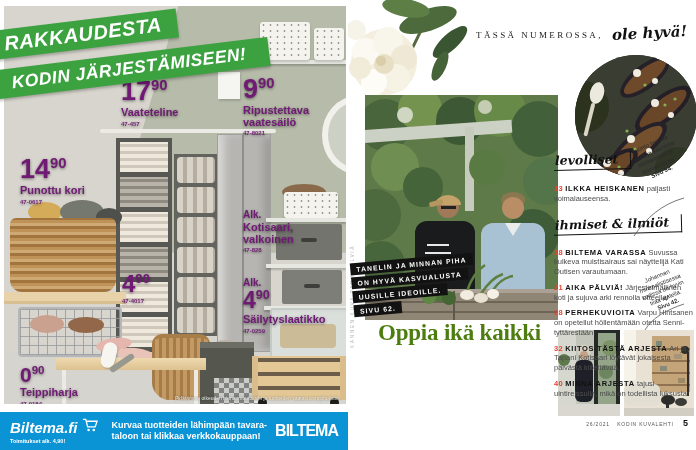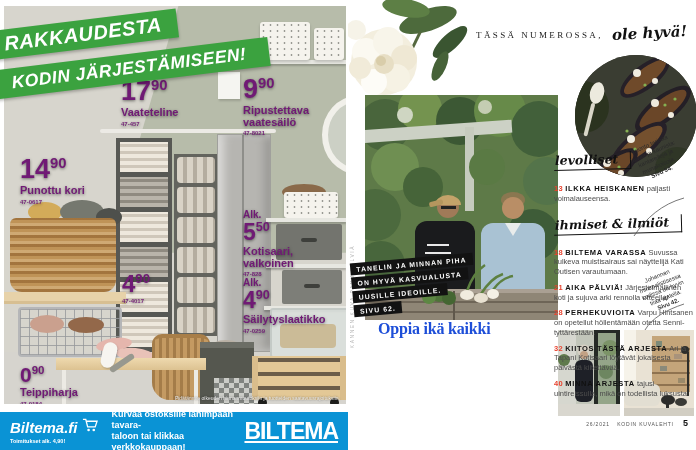--- a/index.html
+++ b/index.html
@@ -71,42 +71,42 @@
   .pb .pr sup{font-size:55%;}
   .pb .nm{font-size:11px;font-weight:800;margin-top:2px;line-height:1.05;}
   .pb .cd{font-size:6px;font-weight:700;margin-top:2px;opacity:.95;}
   .fineprint{position:absolute;right:6px;bottom:3px;font-size:5px;color:#eee;z-index:30;text-shadow:0 0 2px rgba(0,0,0,.6);}
   
   .bbar{position:absolute;left:0;bottom:0;width:348px;height:38px;background:#0a93d5;color:#fff;
         display:flex;align-items:center;padding:0 10px;box-sizing:border-box;gap:8px;}
   .bbar .site{font-size:15px;font-weight:800;font-style:italic;line-height:1;}
   .bbar .ship{font-size:5.5px;font-weight:700;margin-top:2px;}
   .bbar .cta{flex:1;font-size:9px;font-weight:800;line-height:1.2;padding-left:6px;}
-  .bbar .logo{font-size:23px;font-weight:900;letter-spacing:-1px;line-height:1;text-decoration:underline;}
+  .bbar .logo{font-size:16px;font-weight:900;letter-spacing:-1px;line-height:1;}
   
   .page-right{position:absolute;left:348px;top:0;width:348px;height:450px;background:#fff;overflow:hidden;}
   .rp-header{position:absolute;left:128px;top:24px;white-space:nowrap;z-index:5;}
   .rp-header .caps{font-family:"Liberation Serif",serif;font-size:9px;letter-spacing:2.4px;color:#1c1c1c;}
   .rp-header .script{font-family:"DejaVu Serif",serif;font-style:italic;font-weight:700;font-size:15px;color:#111;
                      display:inline-block;transform:rotate(-3deg);margin-left:5px;}
   .foodcircle{position:absolute;left:227px;top:55px;width:122px;height:122px;border-radius:50%;overflow:hidden;background:#3a3d32;}
   .smallnote{position:absolute;font-size:6px;line-height:1.25;color:#2a2a2a;text-align:center;z-index:6;}
   .gardenphoto{position:absolute;left:17px;top:95px;width:193px;height:225px;overflow:hidden;}
   .capwrap{position:absolute;left:4px;top:258px;transform:rotate(-5deg);z-index:8;}
   .capline{background:#121212;color:#fff;font-size:6.8px;font-weight:700;letter-spacing:1.1px;
            padding:2.5px 6px;margin-bottom:2px;width:fit-content;white-space:nowrap;}
   .toccol{position:absolute;left:206px;top:150px;width:140px;z-index:5;}
   .sechead{display:inline-block;font-family:"DejaVu Serif",serif;font-style:italic;font-weight:700;font-size:12.5px;color:#111;
            border-right:1.5px solid #111;border-bottom:1.5px solid #111;padding:0 12px 2px 1px;transform:rotate(-1.5deg);}
   .toc-item{margin:6px 0 0 0;font-size:7.5px;line-height:1.3;color:#4c4c4c;}
   .toc-item .pg{color:#e8432f;font-weight:800;letter-spacing:.4px;}
   .toc-item .tt{color:#111;font-weight:800;letter-spacing:.7px;}
   .mb8{margin-bottom:8px;} .mt12{margin-top:12px;}
   .article{position:absolute;left:30px;top:320px;width:188px;z-index:5;}
-  .article h2{margin:0;font-family:"Liberation Serif",serif;font-weight:700;font-size:16px;color:#1d4ed8;letter-spacing:-.2px;}
+  .article h2{margin:0;font-family:"Liberation Serif",serif;font-weight:700;font-size:23px;color:#4d7c0f;letter-spacing:-.2px;}
   .article p{margin:6px 0 0 0;font-family:"Liberation Serif",serif;font-size:11px;line-height:1.24;color:#2e2e2e;}
   .miniphoto{position:absolute;overflow:hidden;}
   .rp-footer{position:absolute;right:8px;top:418px;color:#555;font-size:5px;letter-spacing:.8px;z-index:5;}
   .rp-footer .pgnum{font-size:9px;font-weight:800;color:#111;margin-left:7px;letter-spacing:0;}
   .vcredit{position:absolute;left:1px;top:245px;writing-mode:vertical-rl;transform:rotate(180deg);
            font-size:5px;letter-spacing:1.5px;color:#b3b3b3;z-index:5;}
   .connector{z-index:6;}
 </style>
 </head>
 <body>
@@ -182,21 +182,20 @@
         <div class="nm">Ripustettava vaatesäilö</div>
         <div class="cd">47-8021</div>
       </div>
       <div class="pb" style="left:16px;top:150px;">
         <div class="pr" style="font-size:27px;"><span>14</span><sup>90</sup></div>
         <div class="nm">Punottu kori</div>
         <div class="cd">47-0617</div>
       </div>
       <div class="pb" style="left:239px;top:204px;width:100px;">
         <div class="alk">Alk.</div>
-        <div class="pr" style="font-size:23px;"><span>5</span><sup>50</sup></div>
         <div class="nm">Kotisaari, valkoinen</div>
         <div class="cd">47-828</div>
       </div>
       <div class="pb" style="left:118px;top:266px;width:120px;">
         <div class="pr" style="font-size:24px;"><span>4</span><sup>90</sup></div>
         <div class="cd">47-4017</div>
       </div>
       <div class="pb" style="left:239px;top:272px;">
         <div class="alk">Alk.</div>
         <div class="pr" style="font-size:23px;"><span>4</span><sup>90</sup></div>
@@ -227,21 +226,21 @@
             <svg width="16" height="14" viewBox="0 0 17 14">
                 <path d="M1 1 h3 l2 8 h8 l2 -6 H5" fill="none" stroke="#fff" stroke-width="1.4"></path>
                 <circle cx="7" cy="12.3" r="1.4" fill="#fff"></circle>
                 <circle cx="12.5" cy="12.3" r="1.4" fill="#fff"></circle>
               </svg>
           </span>
         </div>
         <div class="ship">Toimitukset alk. 4,90!</div>
       </div>
       <div class="cta">
-        <span style="display:block;">Kurvaa ostoksille lähimpään tavara-</span>
+        <span style="display:block;">Kurvaa tuotteiden lähimpään tavara-</span>
         <span style="display:block;">taloon tai klikkaa verkkokauppaan!</span>
       </div>
       <div class="logo">BILTEMA</div>
     </div>
   </div>
 
   <div class="page-right">
 
     <div class="abs" style="left:0;top:0;">
       <svg width="120" height="118">

